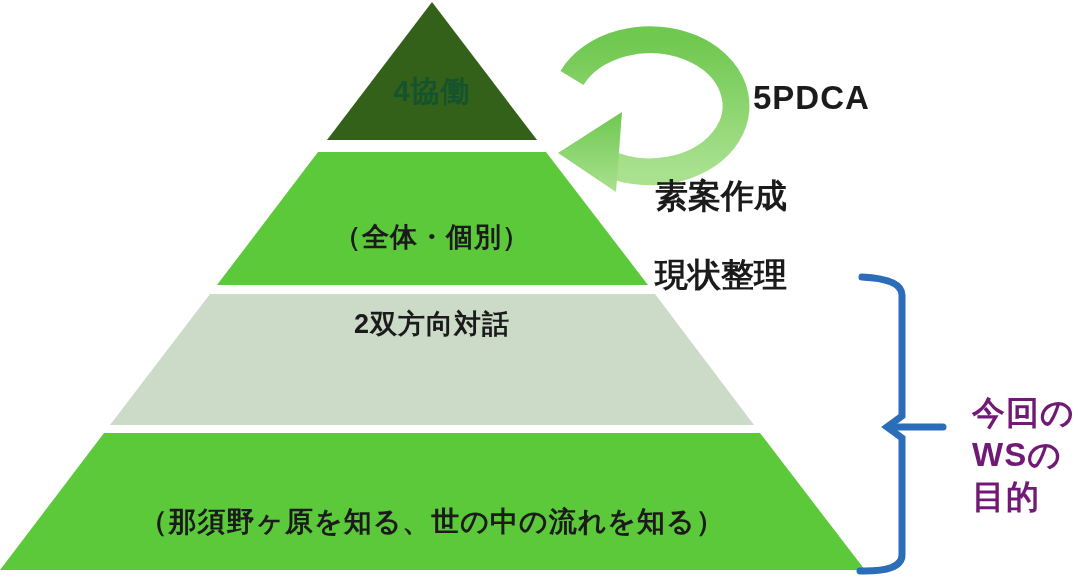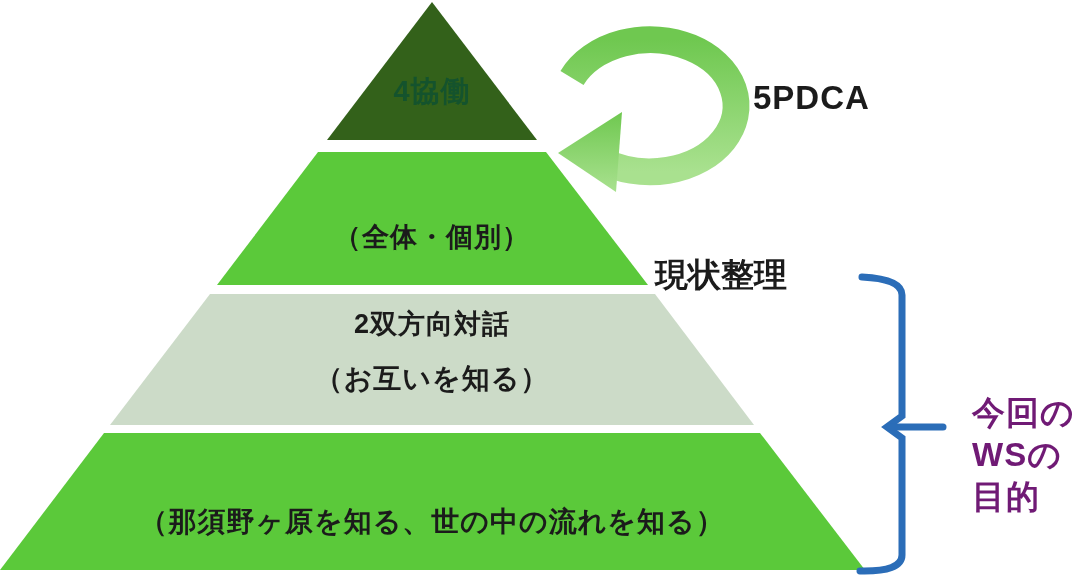--- a/index.html
+++ b/index.html
@@ -65,26 +65,26 @@
       <path d="M 862,277 Q 902,279 902,295 L 902,416 L 887,427 L 902,438 L 902,555 Q 902,572 860,571"></path>
       <path d="M 890,427 L 943,427"></path>
     </g>
   </svg>
 
   <div class="lvl-text white-text t29" style="top:76px;">4協働</div>
 
   <div class="lvl-text t27" style="top:223px;">（全体・個別）</div>
 
   <div class="lvl-text t27" style="top:310px;">2双方向対話</div>
-  <div class="lvl-text t28" style="top:364px;">（お互いを知る）</div>
 
   <div class="lvl-text t28" style="top:507px;">（那須野ヶ原を知る、世の中の流れを知る）</div>
 
   <div class="side-label t33" style="left:753px; top:80px; letter-spacing:1px;">5PDCA</div>
 
+  <div class="side-label t33" style="left:655px; top:178px;">素案作成</div>
 
   <div class="side-label t33" style="left:655px; top:260px;font-family:Liberation Mono, monospace;">現状整理</div>
 
   <div id="ws-purpose" class="side-label t33" style="left:972px; top:356px;">
     <div>今回の</div>
     <div>WSの</div>
     <div>目的</div>
   </div>
 
 </div>

